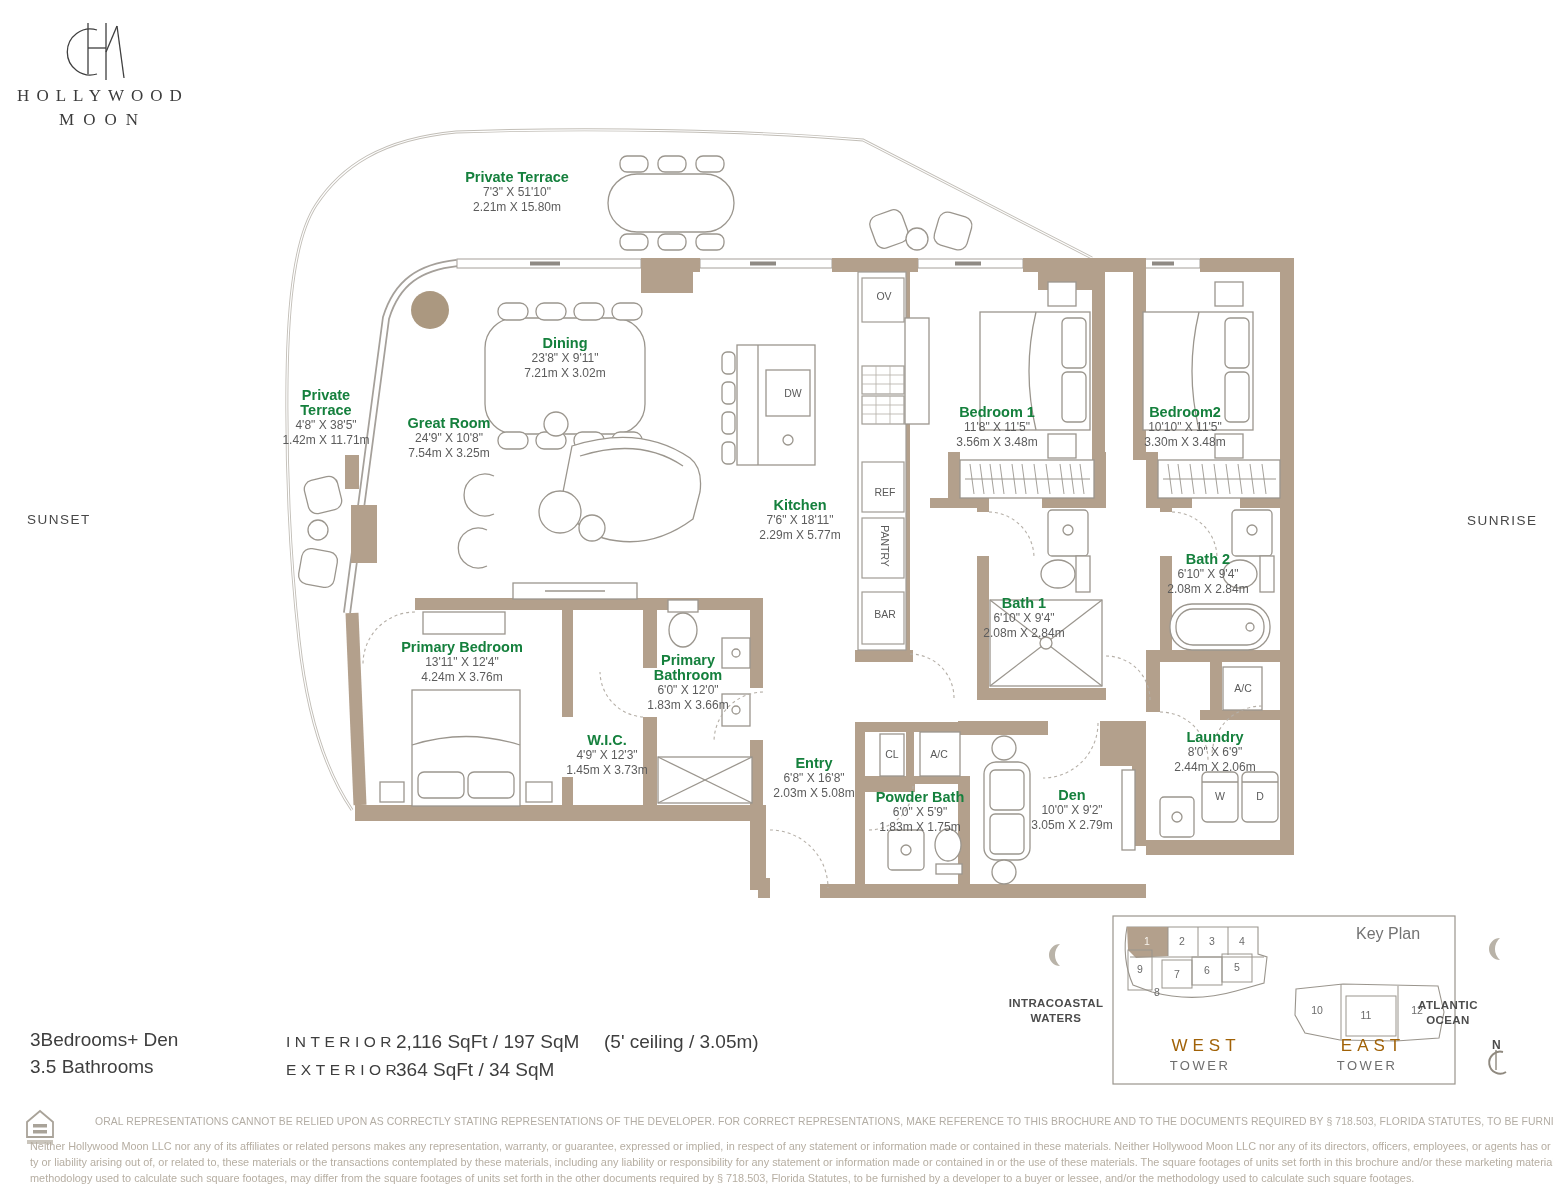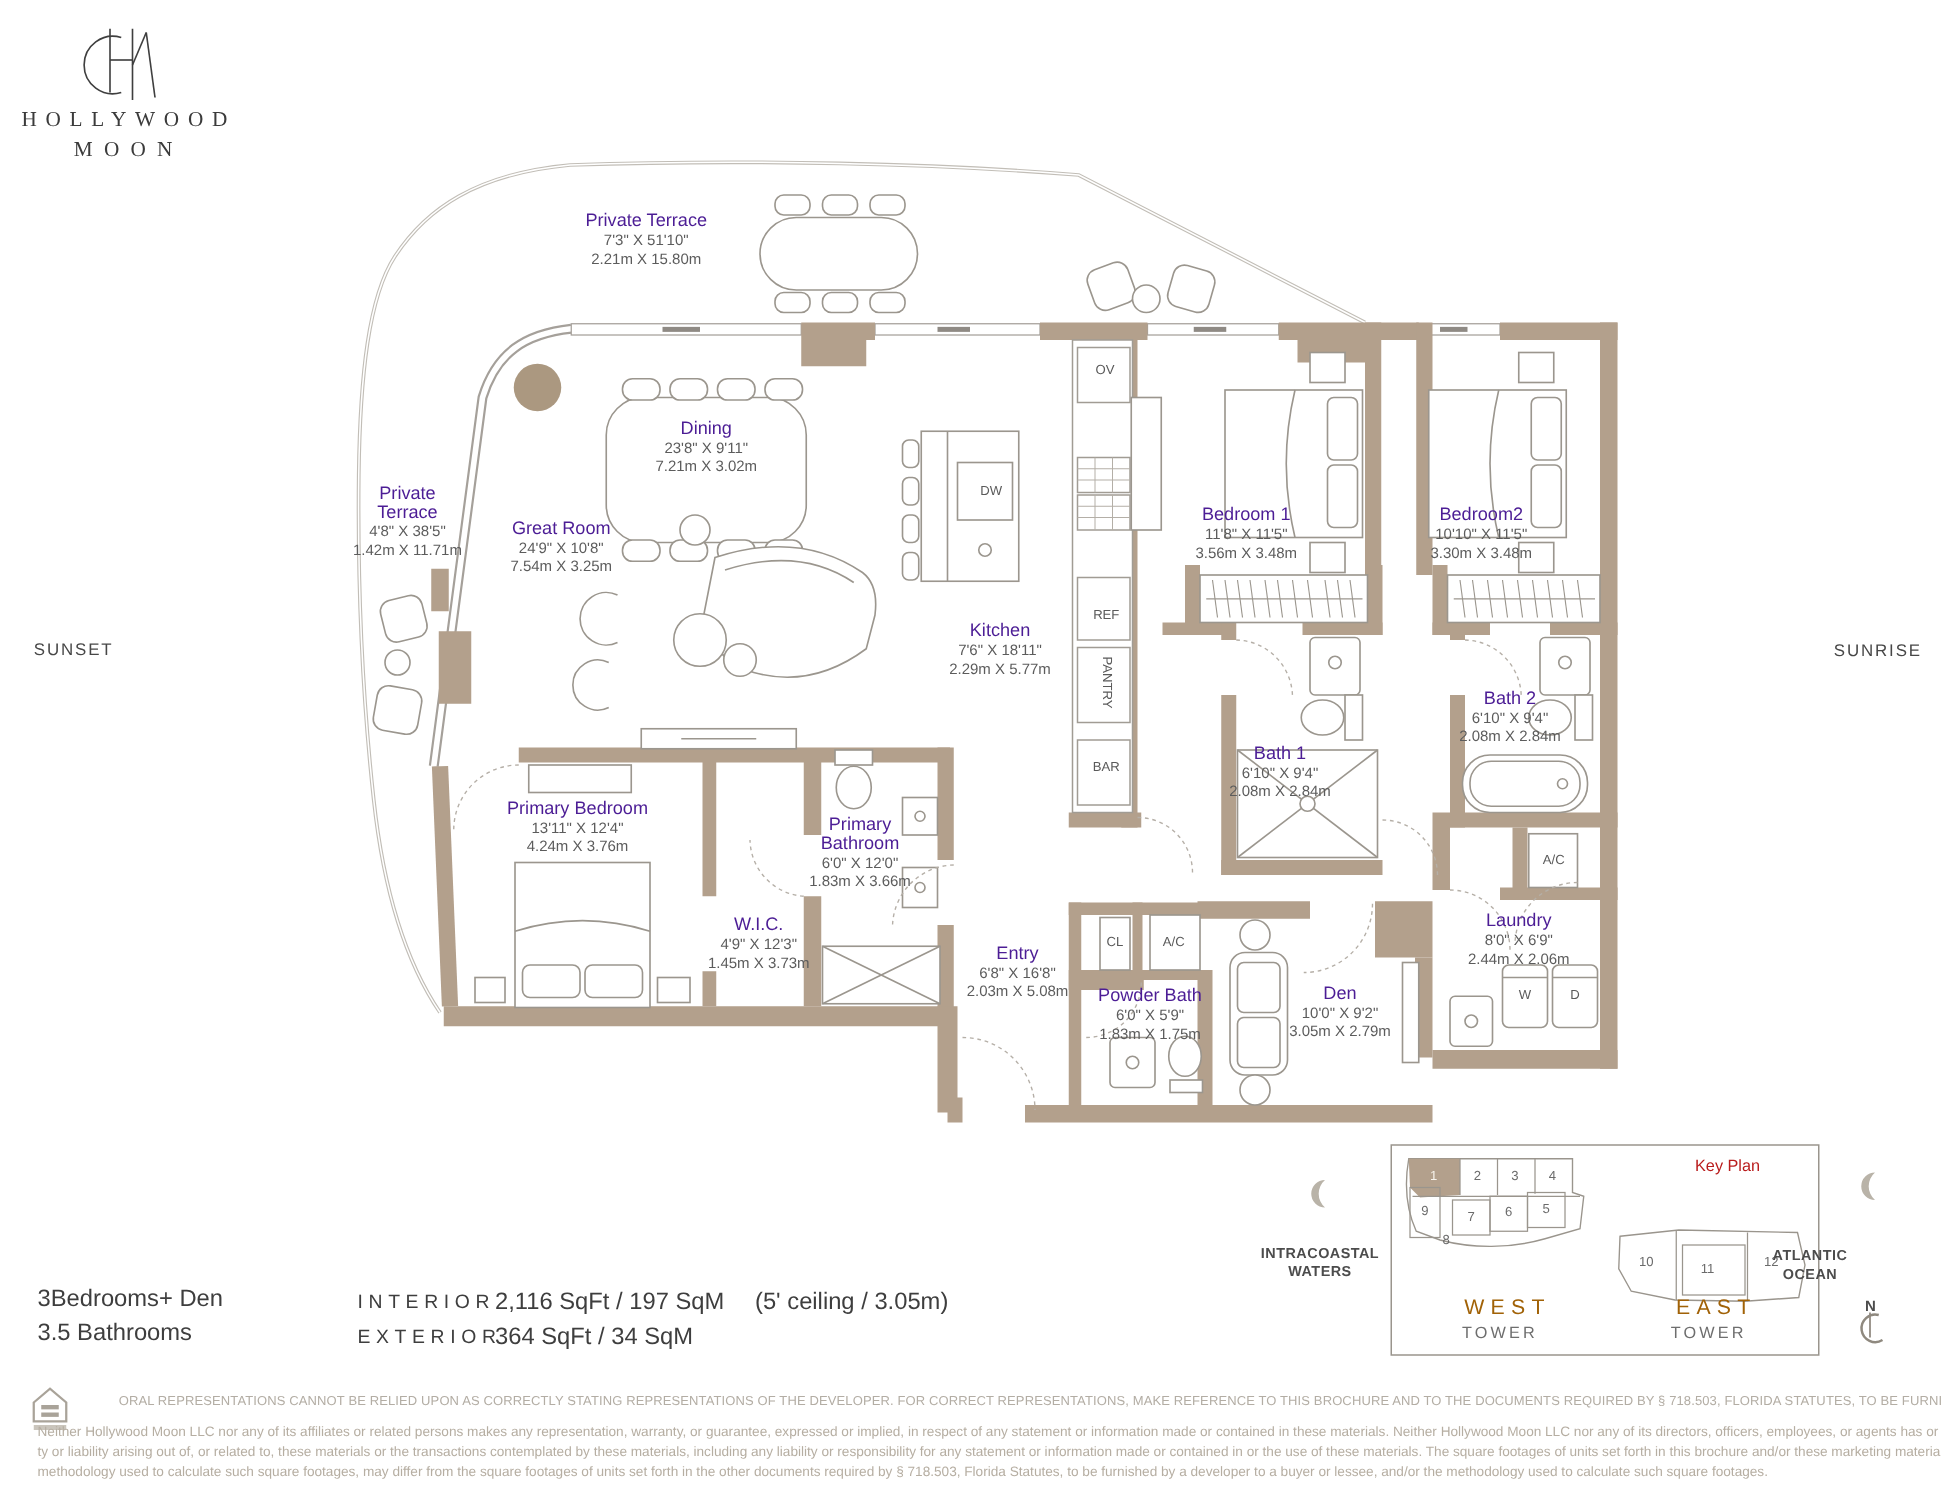--- a/index.html
+++ b/index.html
@@ -7,38 +7,38 @@
         font-family:"Liberation Sans",sans-serif;color:#4a4a4a;}
   .abs{position:absolute;}
   svg{display:block;}
   
   .logo-word{position:absolute;text-align:center;font-family:"Liberation Serif",serif;
              color:#3b3b3b;font-weight:400;}
   .logo-line1{left:14px;top:86px;width:178px;font-size:17px;letter-spacing:7px;}
   .logo-line2{left:14px;top:110px;width:178px;font-size:17px;letter-spacing:9px;}
   
   .room-label{position:absolute;transform:translateX(-50%);text-align:center;line-height:15px;}
-  .rname{font-size:14.5px;color:#4c1d95;font-weight:400;}
+  .rname{font-size:14.5px;color:#15803d;font-weight:700;}
   .rdim{font-size:12px;color:#5c5c5c;}
   
   .appl{position:absolute;transform:translate(-50%,-50%);font-size:10.5px;color:#5a5a5a;white-space:nowrap;}
   .appl.rot{transform:translate(-50%,-50%) rotate(90deg);}
   
   .side-label{position:absolute;font-size:13.5px;letter-spacing:1.5px;color:#474747;font-weight:500;}
   .watermark{position:absolute;left:8px;top:584px;font-size:27px;color:#b6b6b6;letter-spacing:1px;}
   
   .res-title{position:absolute;left:30px;top:972px;font-size:35px;color:#a49c90;font-weight:500;}
   .res-sub{position:absolute;left:30px;font-size:19px;color:#3e3e3e;}
   .spec-label{position:absolute;left:286px;font-size:15.5px;letter-spacing:4.5px;color:#3e3e3e;}
   .spec-value{position:absolute;left:396px;font-size:19px;color:#3e3e3e;}
   .ceiling{position:absolute;left:604px;top:1031px;font-size:19px;color:#3e3e3e;}
   
   .kp-num{position:absolute;transform:translate(-50%,-50%);font-size:10.5px;color:#6b6b6b;}
   .kp-num.hl{color:#f7f3ec;}
-  .kp-title{position:absolute;font-size:13px;color:#b91c1c;}
+  .kp-title{position:absolute;font-size:16px;color:#737373;}
   .tower{position:absolute;transform:translateX(-50%);text-align:center;}
   .tower .t1{font-size:17px;letter-spacing:5px;color:#a16207;margin-left:12px;}
   .tower .t2{font-size:13px;letter-spacing:2.5px;color:#6e6e6e;margin-top:2px;}
   .water-label{position:absolute;transform:translateX(-50%);text-align:center;
                font-size:11.5px;font-weight:600;letter-spacing:0.4px;color:#4c4c4c;line-height:15px;}
   .north{position:absolute;font-size:12px;font-weight:600;color:#4c4c4c;}
   
   .foot-caps{position:absolute;left:95px;top:1116px;width:1450px;font-size:10.4px;
              letter-spacing:0.1px;color:#b3ada4;white-space:nowrap;}
   .foot-para{position:absolute;left:30px;width:1500px;font-size:10.9px;color:#b6aea2;white-space:nowrap;}

